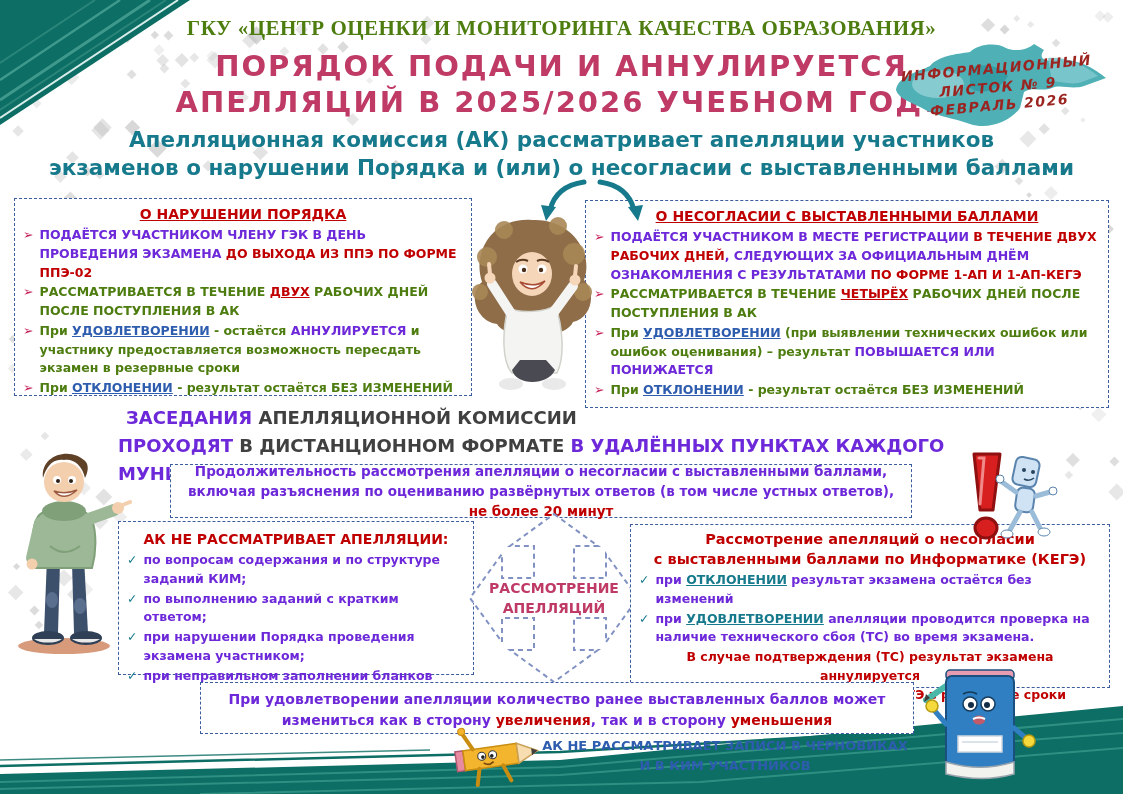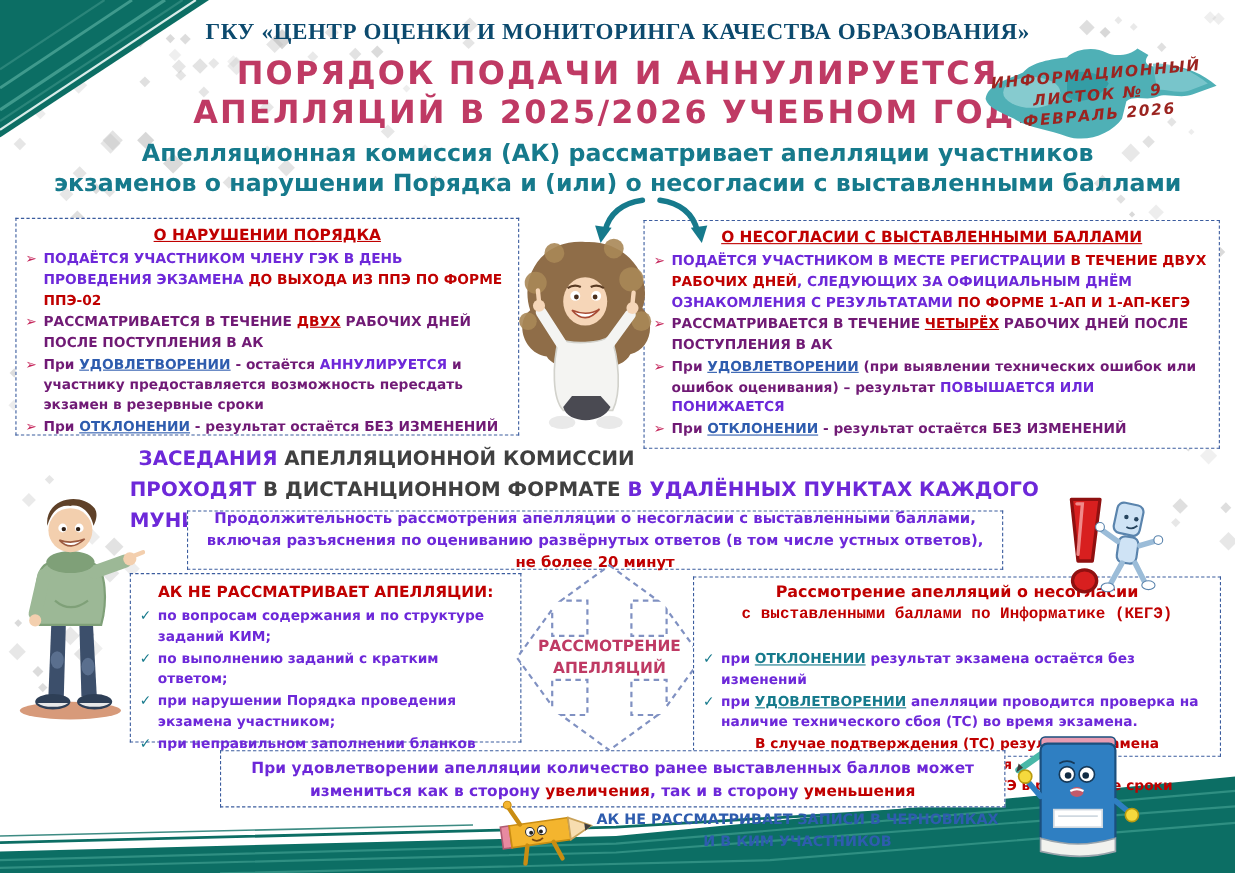--- a/index.html
+++ b/index.html
@@ -4,36 +4,36 @@
 <style>
   html,body{margin:0;padding:0;background:#888;}
   .page{position:relative;width:1123px;height:794px;background:#ffffff;overflow:hidden;
         font-family:"DejaVu Sans",sans-serif;margin:0 auto;}
   .deco-layer{position:absolute;inset:0;z-index:0;}
   .diamond{position:absolute;background:#bdbdbd;transform:rotate(45deg);}
   .corner-wedge{position:absolute;left:0;top:0;z-index:1;}
   .footer-band{position:absolute;left:0;bottom:0;z-index:1;}
 
   .org{position:absolute;top:16px;left:0;right:0;text-align:center;z-index:2;
-       font-family:"Liberation Serif",serif;font-weight:bold;font-size:21px;color:#0c4a6e;letter-spacing:.5px;}
+       font-family:"Liberation Serif",serif;font-weight:bold;font-size:21px;color:#4d7c0f;letter-spacing:.5px;}
   .title{position:absolute;top:48px;left:0;right:0;text-align:center;z-index:2;
          color:#bf3a64;font-weight:bold;font-size:29px;letter-spacing:2px;line-height:1.25;}
   .badge{position:absolute;left:878px;top:28px;width:240px;height:118px;z-index:2;}
   .badge-text{position:absolute;inset:0;display:flex;flex-direction:column;align-items:center;justify-content:center;
               transform:rotate(-5deg);color:#9b2420;font-weight:bold;font-style:italic;font-size:14px;
               letter-spacing:1.5px;line-height:1.35;text-align:center;}
   .intro{position:absolute;top:126px;left:0;right:0;text-align:center;z-index:2;
          font-weight:bold;font-size:21.5px;line-height:1.3;color:#167a8c;}
 
   .box{position:absolute;background:#fff;border:1.5px dashed #3b5c9e;z-index:2;box-sizing:border-box;}
   .box-title{text-align:center;color:#c00000;font-weight:bold;text-decoration:underline;font-size:14px;margin:2px 0 4px;}
   .bullet{display:flex;gap:6px;font-weight:bold;font-size:12.5px;line-height:1.5;margin-bottom:1px;}
   .bullet .mark{color:#c5245a;flex:0 0 auto;}
   .bullet .mark.chk{color:#167a8c;}
-  .seg-teal{color:#6d28d9}.seg-blue{color:#701a75}.seg-red{color:#c00000}
+  .seg-teal{color:#6d28d9}.seg-blue{color:#4d7c0f}.seg-red{color:#c00000}
   .seg-redU{color:#c00000;text-decoration:underline}
   .seg-blueU{color:#2e5cae;text-decoration:underline}
   .seg-tealU{color:#167a8c;text-decoration:underline}
   .seg-crimson{color:#404040}
 
   #violation-box{left:14px;top:198px;width:458px;height:198px;padding:5px 8px;}
   #scores-box{left:585px;top:200px;width:524px;height:208px;padding:5px 8px;}
 
   .sessions{position:absolute;left:118px;top:404px;width:1000px;z-index:2;
             font-weight:bold;font-size:18px;line-height:1.55;}
@@ -374,21 +374,21 @@
                L88,172 L44,140 L68,140 L68,108 L36,108 L36,132 L4,88 L36,44 L36,68 L68,68 L68,36 L44,36 Z" fill="#ffffff" stroke="#8091c2" stroke-width="2" stroke-dasharray="5 4"></path>
     </svg>
     <div class="txt">
       <div>РАССМОТРЕНИЕ</div>
       <div>АПЕЛЛЯЦИЙ</div>
     </div>
   </div>
 
   <div class="box" id="kege-box">
     <div class="kege-title">Рассмотрение апелляций о несогласии</div>
-    <div class="kege-title" style="margin-bottom:21px;font-family:Liberation Mono, monospace;">с выставленными баллами по Информатике (КЕГЭ)</div>
+    <div class="kege-title" style="margin-bottom:2px;">с выставленными баллами по Информатике (КЕГЭ)</div>
     <div class="bullet">
       <span class="mark chk">✓</span>
       <span><span class="seg-teal">при </span><span class="seg-tealU">ОТКЛОНЕНИИ</span><span class="seg-teal"> результат экзамена остаётся без изменений</span></span>
     </div>
     <div class="bullet">
       <span class="mark chk">✓</span>
       <span><span class="seg-teal">при </span><span class="seg-tealU">УДОВЛЕТВОРЕНИИ</span><span class="seg-teal"> апелляции проводится проверка на наличие технического сбоя (ТС) во время экзамена.</span></span>
     </div>
     <div class="note">В случае подтверждения (ТС) результат экзамена аннулируется</div>
     <div class="note">и участник может пересдать КЕГЭ в резервные сроки</div>

